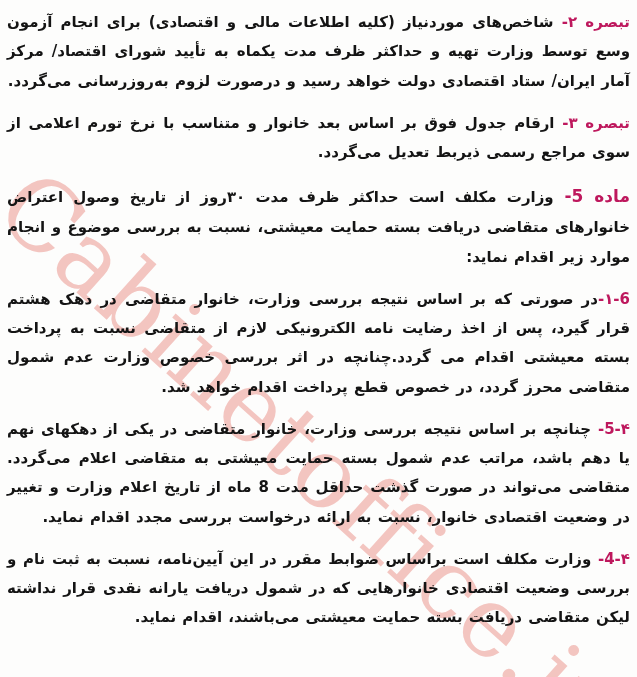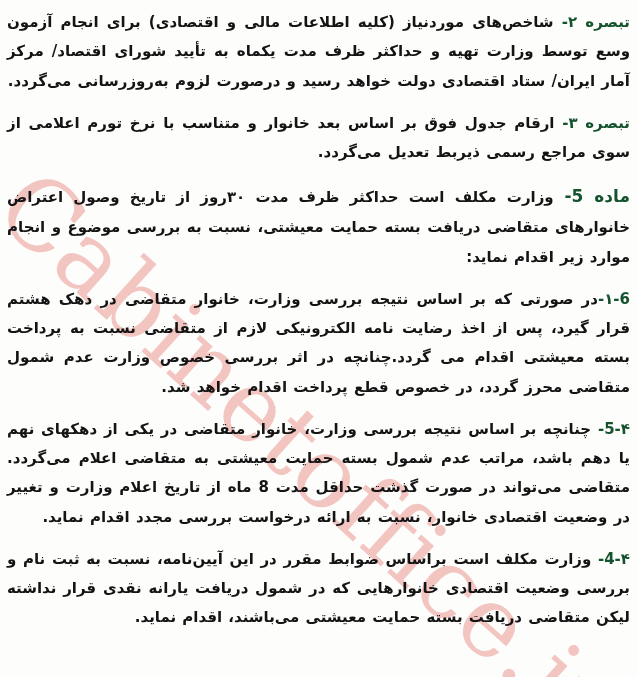--- a/index.html
+++ b/index.html
@@ -32,21 +32,21 @@
   }
   .para {
     margin:0 0 13px 0;
     font-size:15px;
     font-weight:700;
     color:#141414;
     line-height:1.95;
     text-align:justify;
     word-spacing:1px;
   }
-  .label { font-weight:900; color:#14532d; }
+  .label { font-weight:900; color:#be185d; }
   .madeh > .label { font-size:17px; }
 </style>
 </head>
 <body>
 
 <div class="page">
 
   <div class="watermark">Cabinetoffice.ir</div>
 
   <div class="content">

